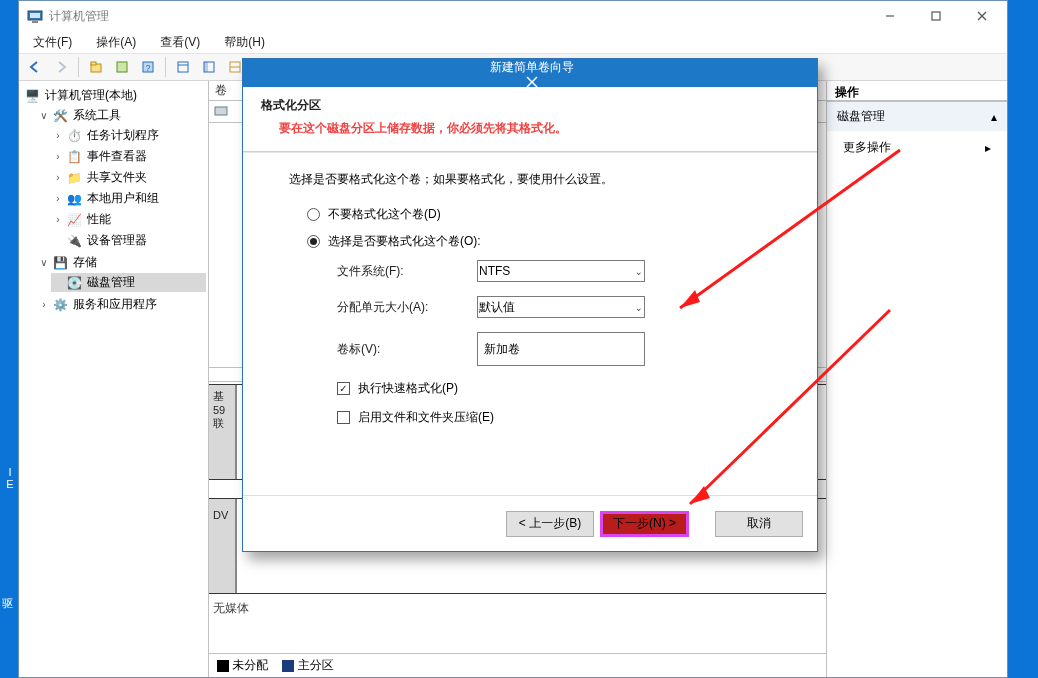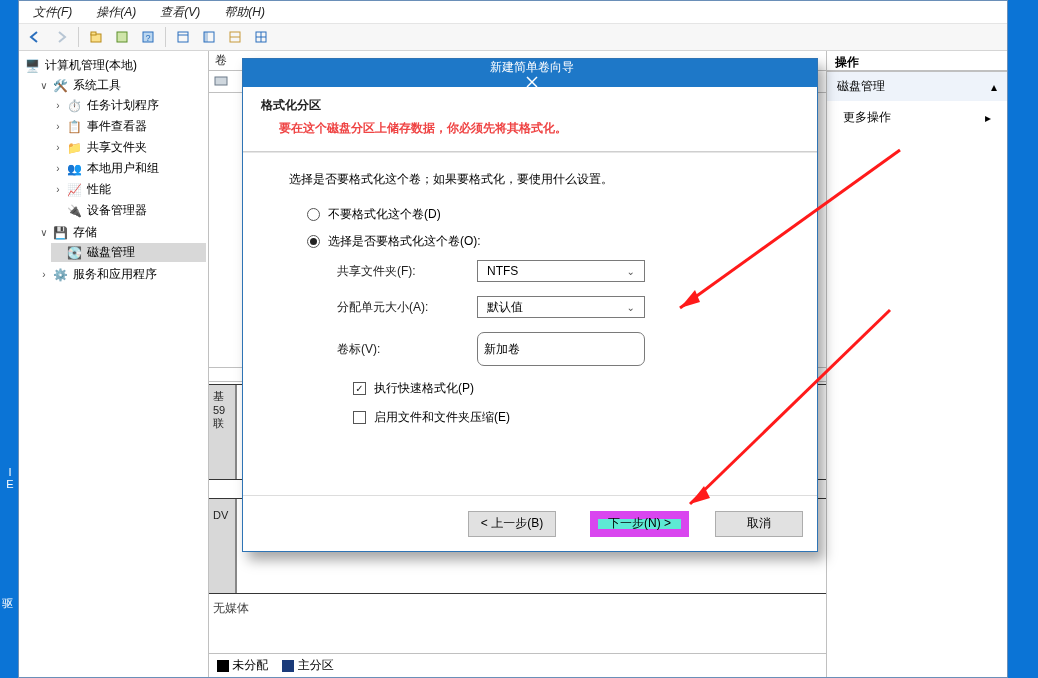--- a/index.html
+++ b/index.html
@@ -42,21 +42,21 @@
 
 
 .menubar {
   height: 22px;
   display: flex;
   align-items: center;
   padding: 0 6px;
   gap: 8px;
   color: #222;
 }
-.menubar .mi { padding: 2px 8px; font-style: italic; }
+.menubar .mi { padding: 2px 8px; }
 
 
 .toolbar {
   height: 28px;
   background: #f7f7f7;
   border-top: 1px solid #e5e5e5;
   border-bottom: 1px solid #d5d5d5;
   display: flex;
   align-items: center;
   padding: 0 4px;
@@ -157,51 +157,77 @@
 .wizard .w-head .h2 { color:#ef4444; padding-left:18px;font-weight:bold;}
 .wizard .w-sep { height:2px; background:#e6e6e6; border-top:1px solid #cfcfcf;}
 .wizard .w-body { flex:1; padding:18px 30px 10px 46px; position:relative; }
 .wizard .w-body .intro { margin-bottom:18px; }
 .radio-row { display:flex; align-items:center; gap:8px; margin-bottom:10px; margin-left:18px;}
 .radio-dot { width:13px; height:13px; border:1px solid #555; border-radius:50%; display:inline-flex; align-items:center; justify-content:center;}
 .radio-dot.checked::after { content:""; width:7px; height:7px; background:#222; border-radius:50%;}
 .form-group { margin-left:48px; }
 .form-row { display:flex; align-items:center; margin-bottom:14px; }
 .form-row .lab { width:140px; color:#222;}
-.form-row .ctl { width:168px; height:22px; border:1px solid #7a7a7a; background:#fff; display:flex; align-items:center; padding:0 9px; justify-content:space-between;}
+.form-row .ctl { width:168px; height:22px; border:1px solid #7a7a7a; background:#fff; display:flex; align-items:center; padding:0 1px; justify-content:space-between;}
 .form-row .ctl .chev { font-size:10px; color:#555;}
-.form-row input.ctl { padding:16px 6px; font-family:Liberation Serif, serif; font-size:12px;border-radius:7px;}
-.chk-row { display:flex; align-items:center; gap:8px; margin-left:64px; margin-bottom:12px;}
+.form-row input.ctl { padding:16px 6px; font-family:Liberation Serif, serif; font-size:12px;}
+.chk-row { display:flex; align-items:center; gap:8px; margin-left:48px; margin-bottom:12px;}
 .chkbx { width:13px;height:13px;border:1px solid #555; display:inline-flex;align-items:center;justify-content:center; font-size:10px; color:#222;}
 .chkbx.checked::after { content:"✓"; }
 
 .wizard .w-buttons {
   height:56px; border-top:1px solid #ddd;
   display:flex; align-items:center; justify-content:flex-end; gap:6px; padding:0 14px;
 }
 .btn {
   min-width:88px; height:26px; border:1px solid #adadad; background:#e1e1e1;
   display:inline-flex; align-items:center; justify-content:center; padding:0 10px;
 }
-.btn.primary { border:8px solid #d946ef; background:#5eead4;margin-left:28px;}
+.btn.primary { border:3px solid #d946ef; background:#b91c1c;}
 
 
 .arrow-svg {
   position:absolute; z-index:200; pointer-events:none;
 }
 
 
 .desktop-icon { position:absolute; left:2px; top:466px; width:16px; color:#fff; text-align:center;}
 
 </style>
 </head>
 <body>
 
 <div class="main-window">
 
+  <div class="titlebar">
+    <span class="app-icon">
+      <svg width="16" height="16" viewBox="0 0 16 16">
+          <rect x="1" y="3" width="14" height="9" fill="#3a77b5" stroke="#224a72"></rect>
+          <rect x="3" y="5" width="10" height="5" fill="#cfe5f6"></rect>
+          <rect x="5" y="13" width="6" height="2" fill="#888"></rect>
+        </svg>
+    </span>
+    <span class="title">计算机管理</span>
+    <div class="winctl">
+        <svg width="10" height="10">
+          <line x1="1" y1="5" x2="9" y2="5" stroke="#555" stroke-width="1.2"></line>
+        </svg>
+      </div>
+    <div class="winctl">
+        <svg width="10" height="10">
+          <rect x="1" y="1" width="8" height="8" fill="none" stroke="#555" stroke-width="1.2"></rect>
+        </svg>
+      </div>
+    <div class="winctl">
+        <svg width="10" height="10">
+          <line x1="1" y1="1" x2="9" y2="9" stroke="#555" stroke-width="1.3"></line>
+          <line x1="9" y1="1" x2="1" y2="9" stroke="#555" stroke-width="1.3"></line>
+        </svg>
+      </div>
+  </div>
 
   <div class="menubar">
     <span class="mi">文件(F)</span>
     <span class="mi">操作(A)</span>
     <span class="mi">查看(V)</span>
     <span class="mi">帮助(H)</span>
   </div>
 
   <div class="toolbar">
     <div class="tb-btn">
@@ -416,21 +442,21 @@
       <span class="radio-dot"></span>
       <span>不要格式化这个卷(D)</span>
     </div>
     <div class="radio-row">
       <span class="radio-dot checked"></span>
       <span>选择是否要格式化这个卷(O):</span>
     </div>
 
     <div class="form-group">
       <div class="form-row">
-        <span class="lab">共享文件夹(F):</span>
+        <span class="lab">文件系统(F):</span>
         <div class="ctl">
           <span>NTFS</span>
           <span class="chev">⌄</span>
         </div>
       </div>
       <div class="form-row">
         <span class="lab">分配单元大小(A):</span>
         <div class="ctl">
           <span>默认值</span>
           <span class="chev">⌄</span>

